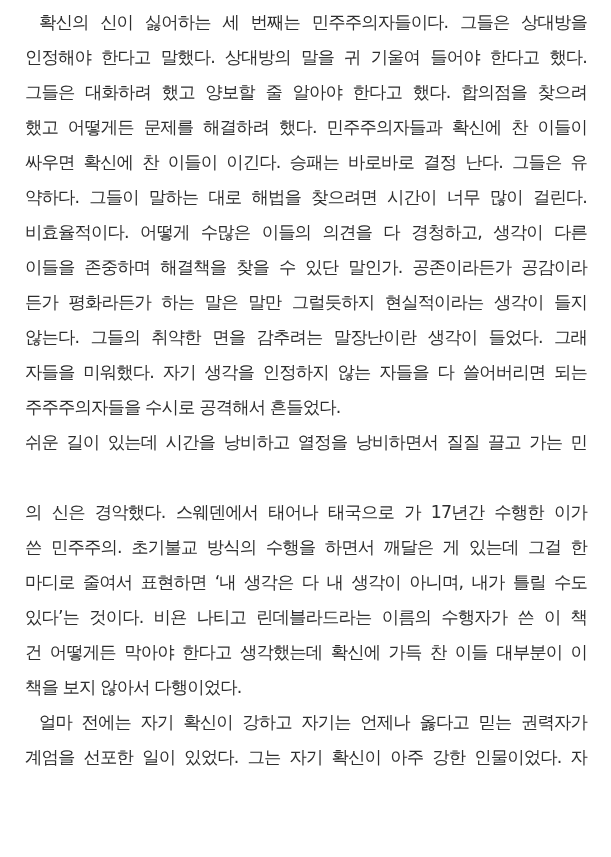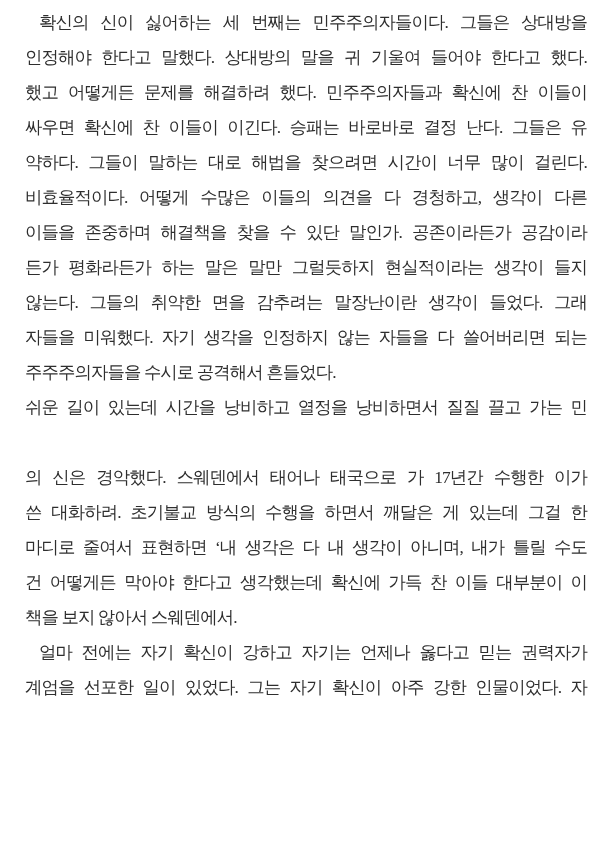--- a/index.html
+++ b/index.html
@@ -23,60 +23,61 @@
     line-height: 35px;
     color: #2e2e2e;
     letter-spacing: -0.9px;
   }
   .line {
     display: block;
     white-space: nowrap;
     text-align: justify;
     text-align-last: justify;
     height: 35px;
-    font-family: Liberation Serif, serif;
   }
   .line.last {
     text-align-last: left;
   }
   .line.indent {
     padding-left: 14px;
   }
   .gap {
     height: 35px;
   }
 </style>
 </head>
 <body>
 
 <div class="page">
 
   <div class="paragraph">
     <span class="line indent">확신의 신이 싫어하는 세 번째는 민주주의자들이다. 그들은 상대방을</span>
     <span class="line">인정해야 한다고 말했다. 상대방의 말을 귀 기울여 들어야 한다고 했다.</span>
+    <span class="line">그들은 대화하려 했고 양보할 줄 알아야 한다고 했다. 합의점을 찾으려</span>
     <span class="line">했고 어떻게든 문제를 해결하려 했다. 민주주의자들과 확신에 찬 이들이</span>
     <span class="line">싸우면 확신에 찬 이들이 이긴다. 승패는 바로바로 결정 난다. 그들은 유</span>
     <span class="line">약하다. 그들이 말하는 대로 해법을 찾으려면 시간이 너무 많이 걸린다.</span>
     <span class="line">비효율적이다. 어떻게 수많은 이들의 의견을 다 경청하고, 생각이 다른</span>
     <span class="line">이들을 존중하며 해결책을 찾을 수 있단 말인가. 공존이라든가 공감이라</span>
     <span class="line">든가 평화라든가 하는 말은 말만 그럴듯하지 현실적이라는 생각이 들지</span>
     <span class="line">않는다. 그들의 취약한 면을 감추려는 말장난이란 생각이 들었다. 그래</span>
     <span class="line">자들을 미워했다. 자기 생각을 인정하지 않는 자들을 다 쓸어버리면 되는</span>
     <span class="line last">주주주의자들을 수시로 공격해서 흔들었다.</span>
     <span class="line">쉬운 길이 있는데 시간을 낭비하고 열정을 낭비하면서 질질 끌고 가는 민</span>
   </div>
 
   <div class="gap"></div>
 
   <div class="paragraph">
     <span class="line">의 신은 경악했다. 스웨덴에서 태어나 태국으로 가 17년간 수행한 이가</span>
-    <span class="line">쓴 대화하려. 초기불교 방식의 수행을 하면서 깨달은 게 있는데 그걸 한</span>
+    <span class="line">쓴 민주주의. 초기불교 방식의 수행을 하면서 깨달은 게 있는데 그걸 한</span>
     <span class="line">마디로 줄여서 표현하면 ‘내 생각은 다 내 생각이 아니며, 내가 틀릴 수도</span>
+    <span class="line">있다’는 것이다. 비욘 나티고 린데블라드라는 이름의 수행자가 쓴 이 책</span>
     <span class="line">건 어떻게든 막아야 한다고 생각했는데 확신에 가득 찬 이들 대부분이 이</span>
-    <span class="line last">책을 보지 않아서 스웨덴에서.</span>
+    <span class="line last">책을 보지 않아서 다행이었다.</span>
   </div>
 
   <div class="paragraph">
     <span class="line indent">얼마 전에는 자기 확신이 강하고 자기는 언제나 옳다고 믿는 권력자가</span>
     <span class="line">계엄을 선포한 일이 있었다. 그는 자기 확신이 아주 강한 인물이었다. 자</span>
   </div>
 
 </div>
 
 </body></html>

